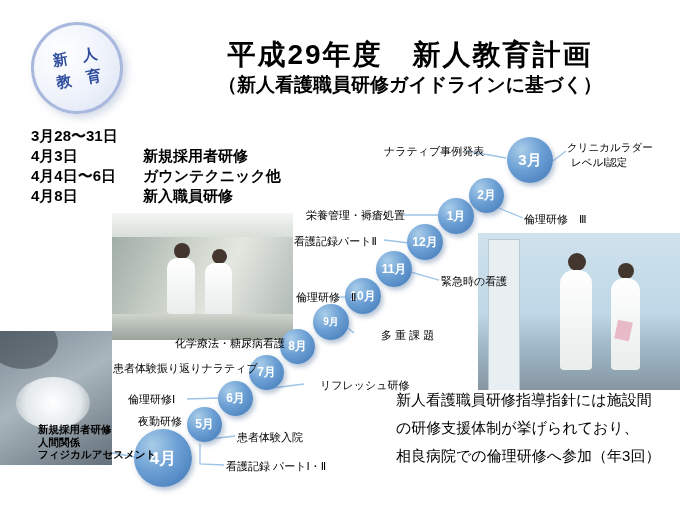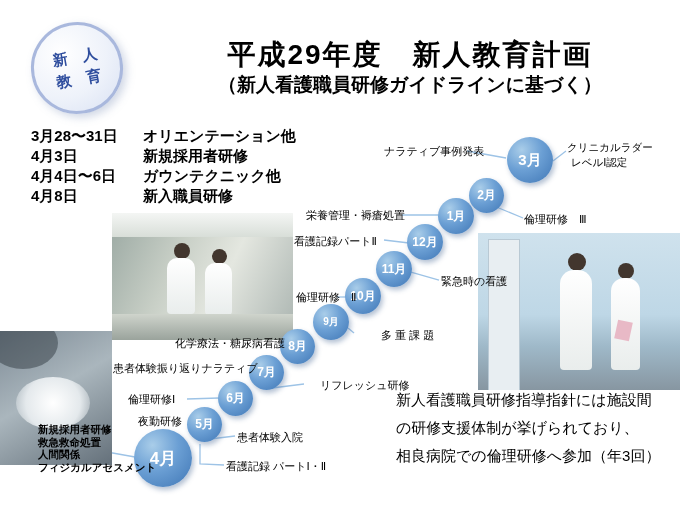--- a/index.html
+++ b/index.html
@@ -83,21 +83,20 @@
     <div>新　人</div>
     <div>教　育</div>
   </div>
 
   <h1 class="title">平成29年度　新人教育計画</h1>
   <div class="subtitle">（新人看護職員研修ガイドラインに基づく）</div>
 
   <div class="schedule">
     <div class="row">
       <span class="date">3月28〜31日</span>
-      <span class="event">オリエンテーション他</span>
     </div>
     <div class="row">
       <span class="date">4月3日</span>
       <span class="event">新規採用者研修</span>
     </div>
     <div class="row">
       <span class="date">4月4日〜6日</span>
       <span class="event">ガウンテクニック他</span>
     </div>
     <div class="row">
@@ -162,21 +161,20 @@
   <div class="lbl" style="left:175px;top:337px;">化学療法・糖尿病看護</div>
   <div class="lbl" style="left:113px;top:362px;">患者体験振り返りナラティブ</div>
   <div class="lbl" style="left:320px;top:379px;">リフレッシュ研修</div>
   <div class="lbl" style="left:128px;top:393px;">倫理研修Ⅰ</div>
   <div class="lbl" style="left:138px;top:415px;">夜勤研修</div>
   <div class="lbl" style="left:237px;top:431px;">患者体験入院</div>
   <div class="lbl" style="left:226px;top:460px;">看護記録 パートⅠ・Ⅱ</div>
 
   <div class="april-topics">
     <div>新規採用者研修</div>
-    <div>救急救命処置</div>
     <div>人間関係</div>
     <div>フィジカルアセスメント</div>
   </div>
 
   <div class="note">
     <div>新人看護職員研修指導指針には施設間</div>
     <div>の研修支援体制が挙げられており、</div>
     <div>相良病院での倫理研修へ参加（年3回）</div>
   </div>
 

